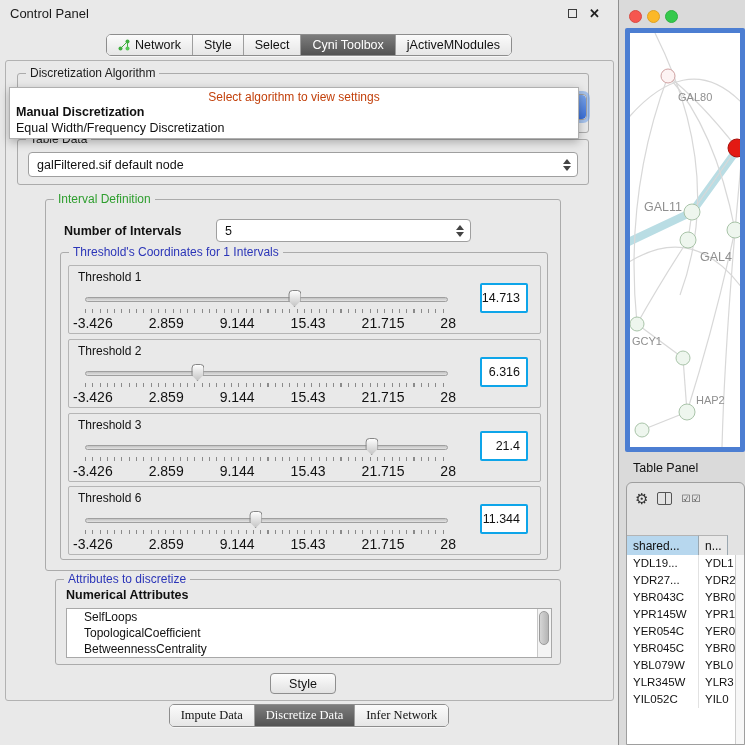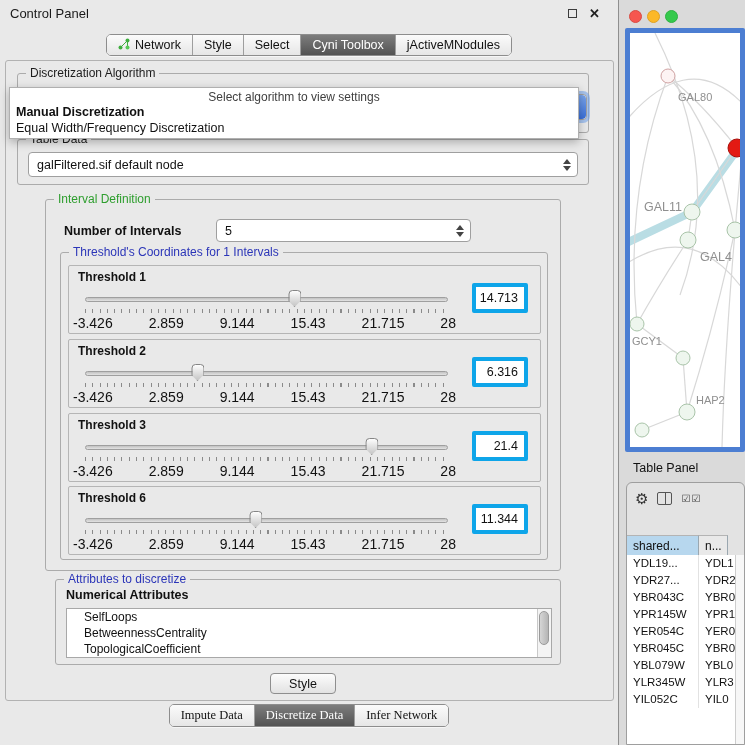--- a/index.html
+++ b/index.html
@@ -14,21 +14,21 @@
               align-items:center; padding:0 18px 0 10px; font-size:13px; color:#1a1a1a; }
   .tb-icons { margin-left:auto; display:flex; gap:12px; align-items:center; }
   .float-sq { width:9px; height:9px; border:1.5px solid #3c3c3c; display:inline-block; }
   .close-glyph { font-size:13px; font-weight:bold; color:#222; }
 
   .tabbar { position:absolute; top:34px; left:0; right:0; display:flex; justify-content:center; }
   .bottombar { position:absolute; top:704px; left:0; right:0; display:flex; justify-content:center;font-family:Liberation Serif, serif; }
   .tabgroup { display:inline-flex; border:1px solid #8d8d8d; border-radius:5px; overflow:hidden;
               background:#f3f3f3; box-shadow:0 1px 0 rgba(255,255,255,.6); }
   .tab { padding:3px 11px; font-size:12.5px; color:#111; border-left:1px solid #9e9e9e;
-         display:flex; gap:5px; background:linear-gradient(#fbfbfb,#e6e6e6);
+         display:flex; align-items:center; gap:5px; background:linear-gradient(#fbfbfb,#e6e6e6);
          white-space:nowrap; cursor:default; }
   .tab:first-child { border-left:none; }
   .tab.sel { background:linear-gradient(#7d7d7d,#535353); color:#fff; }
 
   .mainpanel { position:absolute; left:5px; top:60px; width:609px; height:641px;
                border:1px solid #b2b2b2; border-radius:3px; background:#e9e9e9; }
 
   .group { position:absolute; border:1px solid #ababab; border-radius:3px; }
   .group-label { position:absolute; top:-8px; left:8px; background:#e9e9e9; padding:0 4px;
                  font-size:12px; white-space:nowrap; }
@@ -46,47 +46,47 @@
   .tri.down { border-top:5px solid #444; }
   .stepper.blue { width:24px; align-self:stretch; justify-content:center; margin:0;
                   background:linear-gradient(#79a4ea,#3a6fd8); border-radius:0 4px 4px 0; }
   .stepper.blue .tri.up { border-bottom-color:#fff; } .stepper.blue .tri.down { border-top-color:#fff; }
 
   .algo-group { left:11px; top:12px; width:572px; height:60px; }
   .algo-combo { position:absolute; left:21px; top:33px; width:560px; height:26px; z-index:2;
                 box-shadow:0 0 0 3px rgba(110,160,235,.55); }
   .popup { position:absolute; left:3px; top:26px; width:570px; height:52px; z-index:10;
            background:#fff; border:1px solid #b0b0b0; box-shadow:0 3px 9px rgba(0,0,0,.28); }
-  .popup-placeholder { text-align:center; color:#404040; font-size:12px; padding-top:2px; height:16px; }
+  .popup-placeholder { text-align:center; color:#c2410c; font-size:12px; padding-top:2px; height:16px; }
   .popup-opt { font-size:12.5px; color:#111; padding:1px 0 0 6px; height:16px; }
   .popup-opt.bold { font-weight:bold; }
 
   .td-group { left:11px; top:78px; width:572px; height:46px; }
   .td-combo { position:absolute; left:10px; top:12px; right:10px; height:25px; }
 
   .int-group { left:39px; top:138px; width:516px; height:372px; }
   .noi-label { position:absolute; left:18px; top:24px; font-size:12.5px; font-weight:bold; color:#111; }
   .noi-combo { position:absolute; left:170px; top:19px; width:255px; height:23px; }
   .thr-group { left:14px; top:52px; width:488px; height:308px; }
 
   .thr { position:absolute; left:7px; width:473px; height:69px; border:1px solid #b5b5b5;
          border-radius:2px; }
-  .thr-title { position:absolute; left:9px; top:4px; font-size:12px; font-weight:bold; color:#111; }
+  .thr-title { position:absolute; left:9px; top:4px; font-size:12px; font-weight:normal; color:#111; }
   .thr-slider { position:absolute; left:16px; right:92px; top:30px; height:8px; }
   .track { position:absolute; left:0; right:0; top:1px; height:5px; border:1px solid #9f9f9f;
            border-radius:3px; background:linear-gradient(#c2c2c2,#e3e3e3); }
   .handle { position:absolute; top:-6px; width:13px; height:17px; transform:translateX(-50%);
             background:linear-gradient(#fdfdfd,#c6c6c6); border:1px solid #858585;
             border-radius:4px; clip-path:polygon(0 0,100% 0,100% 62%,50% 100%,0 62%); }
   .ruler { position:absolute; left:16px; right:92px; top:43px; height:4px;
            background:repeating-linear-gradient(to right,#8a8a8a 0,#8a8a8a 1px,transparent 1px,transparent 7.3px); }
   .ticklabels { position:absolute; left:4px; right:84px; top:49px; display:flex;
                 justify-content:space-between; font-size:14px; color:#111; }
-  .valbox { position:absolute; right:12px; top:17px; width:56px; height:30px; background:#fff;
-            border:4px solid #0ea5e9; border-radius:2px; font-size:12.5px; color:#111;
+  .valbox { position:absolute; right:12px; top:17px; width:48px; height:30px; background:#fff;
+            border:2px solid #0ea5e9; border-radius:2px; font-size:12.5px; color:#111;
             display:flex; align-items:center; justify-content:flex-end; padding-right:6px; }
 
   .attr-group { left:49px; top:518px; width:506px; height:86px; }
   .attr-title { position:absolute; left:10px; top:8px; font-size:12.5px; font-weight:bold; color:#111; }
   .listbox { position:absolute; left:10px; top:28px; width:486px; height:50px; background:#fff;
              border:1px solid #a8a8a8; overflow:hidden; }
   .list-item { font-size:12px; color:#111; line-height:16px; padding-left:17px; white-space:nowrap; }
   .sb { position:absolute; right:0; top:0; bottom:0; width:14px; background:#f4f4f4;
         border-left:1px solid #c9c9c9; }
   .sb-thumb { position:absolute; left:1px; top:2px; width:10px; height:34px; border:1px solid #9a9a9a;
@@ -288,22 +288,22 @@
           </div>
         </div>
       </div>
 
       <div class="group attr-group">
         <span class="group-label gl-blue">Attributes to discretize</span>
         <span class="attr-title">Numerical Attributes</span>
         <div class="listbox">
           <div>
               <div class="list-item">SelfLoops</div>
+              <div class="list-item">TopologicalCoefficient</div>
               <div class="list-item">BetweennessCentrality</div>
-              <div class="list-item">TopologicalCoefficient</div>
             </div>
           <div class="sb">
               <div class="sb-thumb"></div>
             </div>
         </div>
       </div>
 
       <button class="apply">Style</button>
     </div>
 

